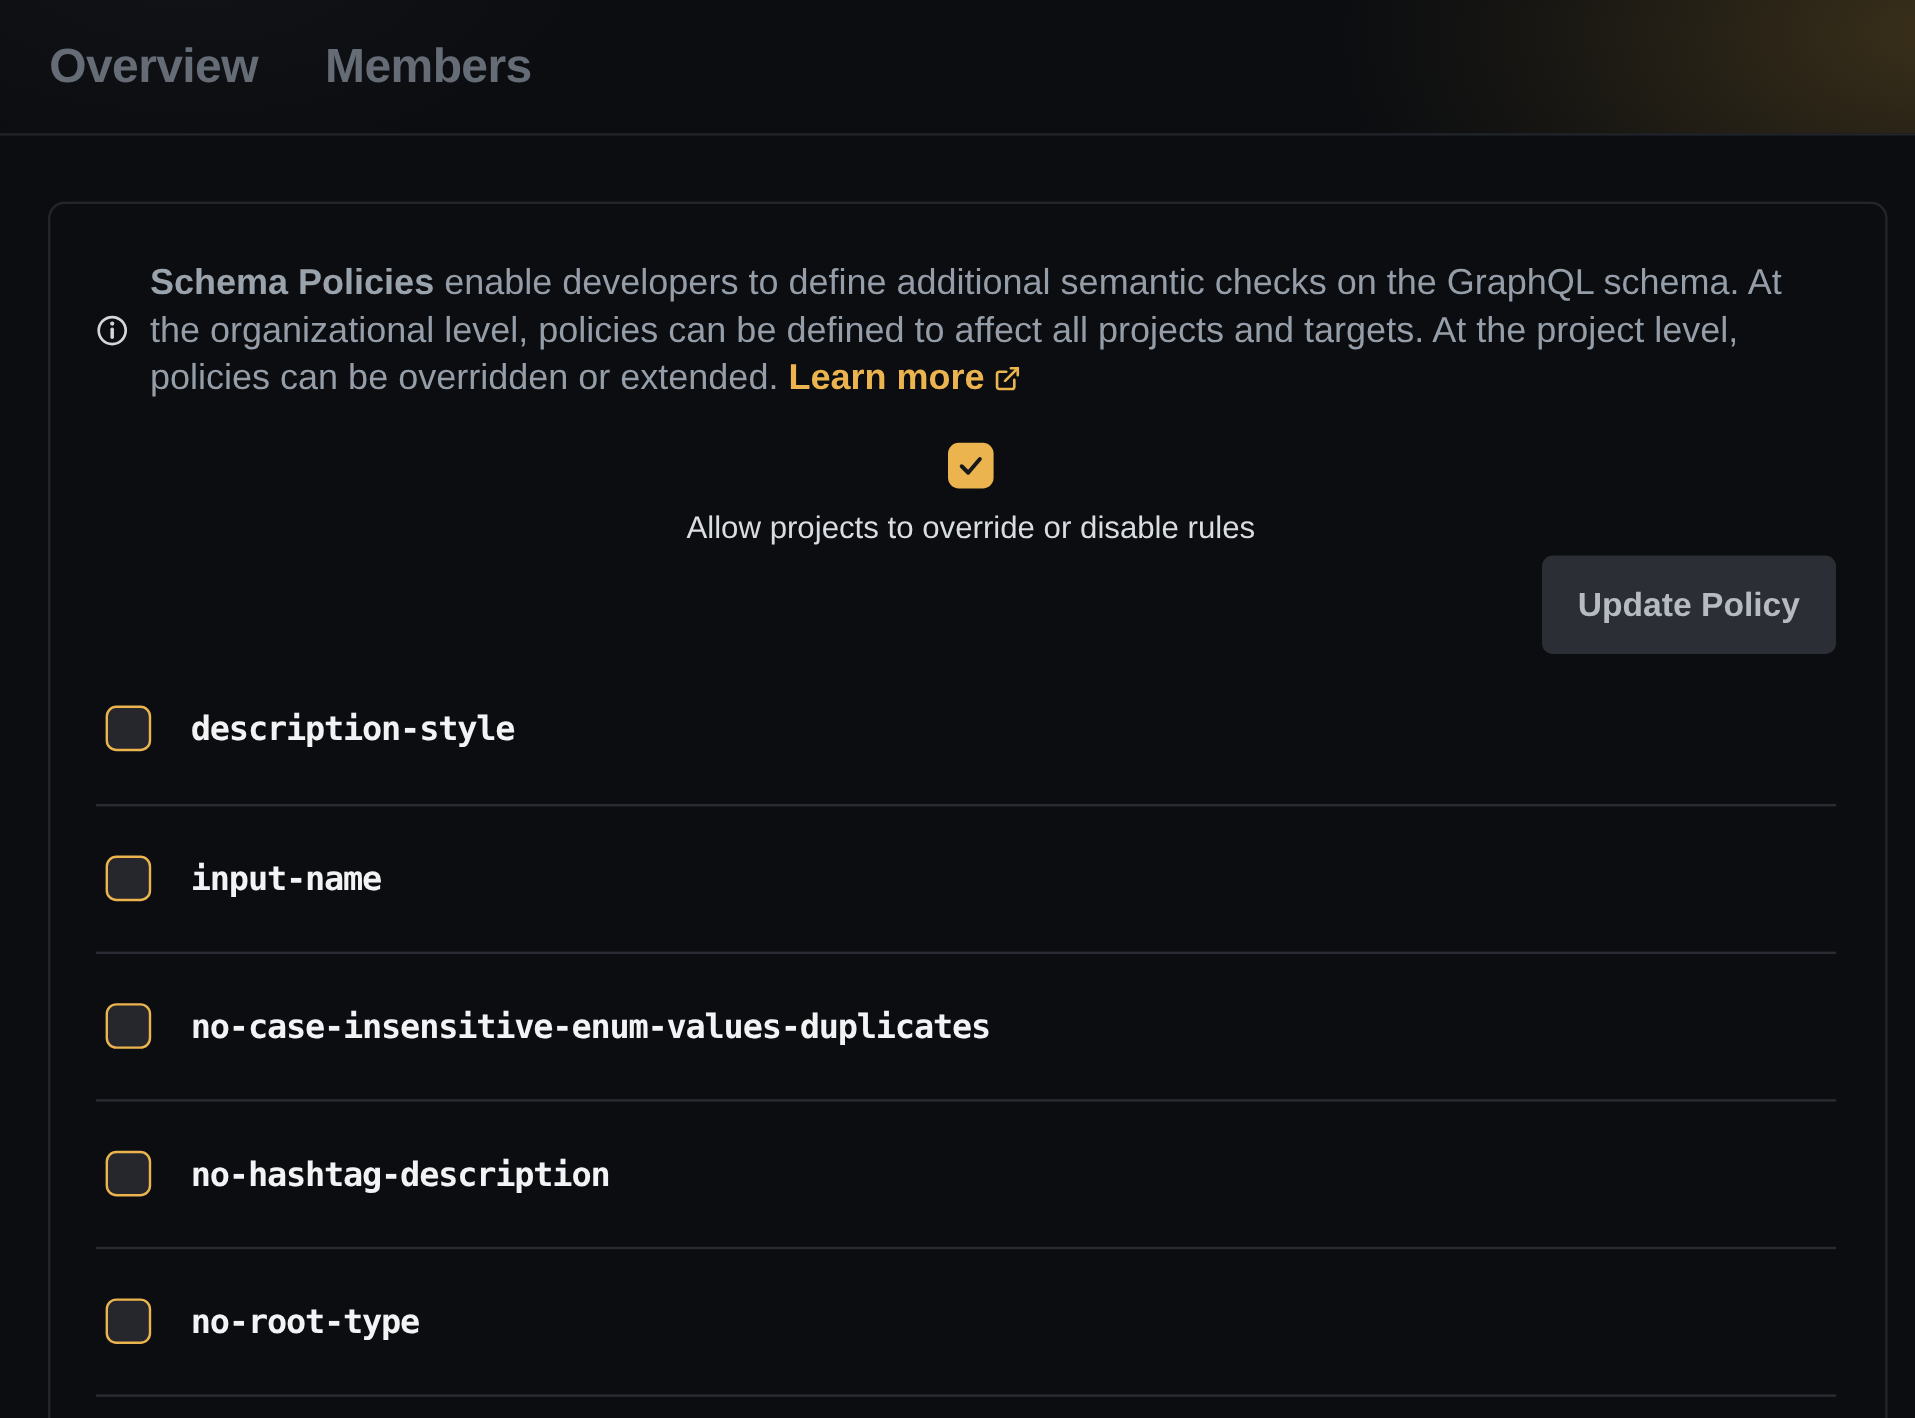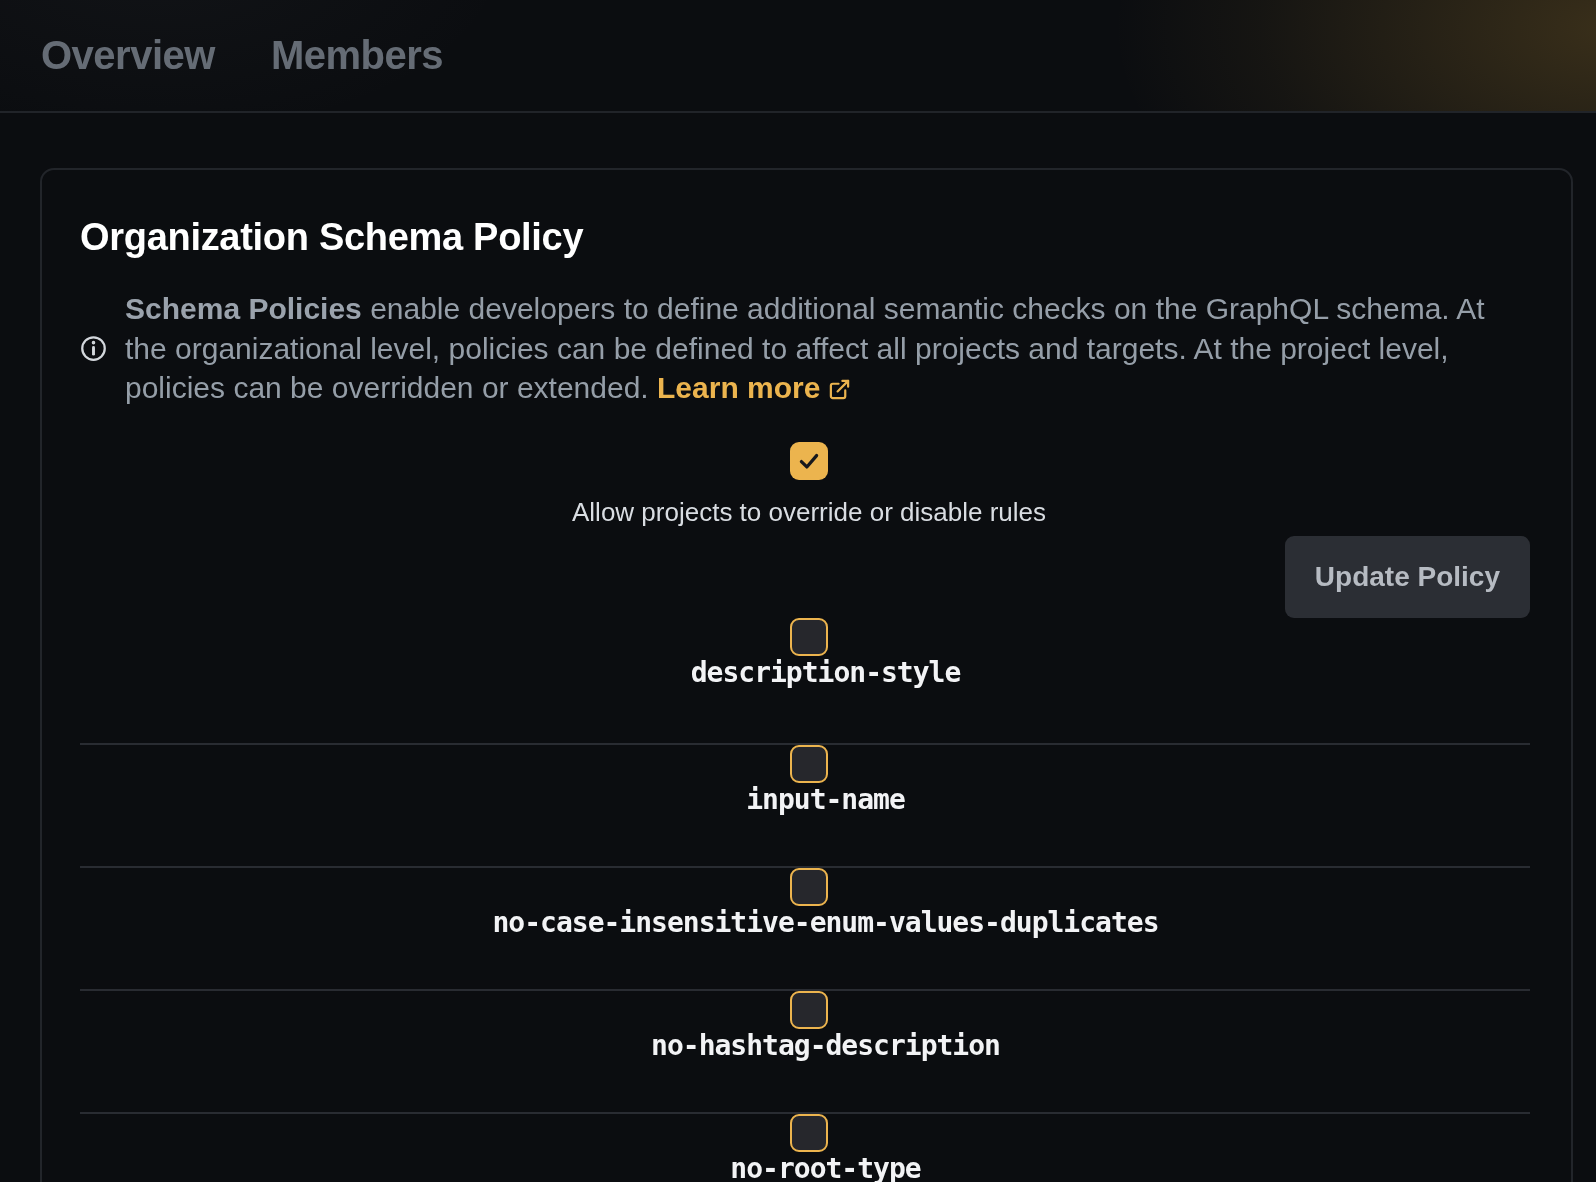--- a/index.html
+++ b/index.html
@@ -103,21 +103,20 @@
     cursor:pointer;
   }
 
   
   .rules-list { margin-top:0; }
   .rule-row {
     display:flex; align-items:center;
     height:123px;
     border-bottom:2px solid #292c32;
     padding-left:8px;
-    flex-direction:column;
   }
   .rule-row:first-child { height:127px; }
   .cb-unchecked {
     flex:0 0 38px;
     width:38px; height:38px;
     border:2.5px solid var(--accent);
     background:#26272c;
     border-radius:9px;
     cursor:pointer;
   }
@@ -137,21 +136,20 @@
   <div class="tab">
     <span>Overview</span>
   </div>
   <div class="tab">
     <span>Members</span>
   </div>
 </div>
 
 <div class="card">
 
-  <div class="card-title">Organization Schema Policy</div>
 
   <div class="info-row">
     <svg class="info-icon" viewBox="0 0 24 24" fill="none" stroke="#d3d7dc" stroke-width="2">
       <circle cx="12" cy="12" r="10"></circle>
       <path d="M12 11v6" stroke-width="2.6" stroke-linecap="round"></path>
       <circle cx="12" cy="6.8" r="0.6" fill="#d3d7dc"></circle>
     </svg>
     <div class="info-text"><b>Schema Policies</b><span> enable developers to define additional semantic checks on the GraphQL schema. At the organizational level, policies can be defined to affect all projects and targets. At the project level, policies can be overridden or extended. </span><a class="learn-more"><span>Learn more</span><svg class="ext-icon" viewBox="0 0 24 24" fill="none" stroke="currentColor" stroke-width="2.3" stroke-linecap="round" stroke-linejoin="round">
           <path d="M18 13v6a2 2 0 0 1-2 2H5a2 2 0 0 1-2-2V8a2 2 0 0 1 2-2h6"></path>
           <path d="M15 3h6v6"></path>

